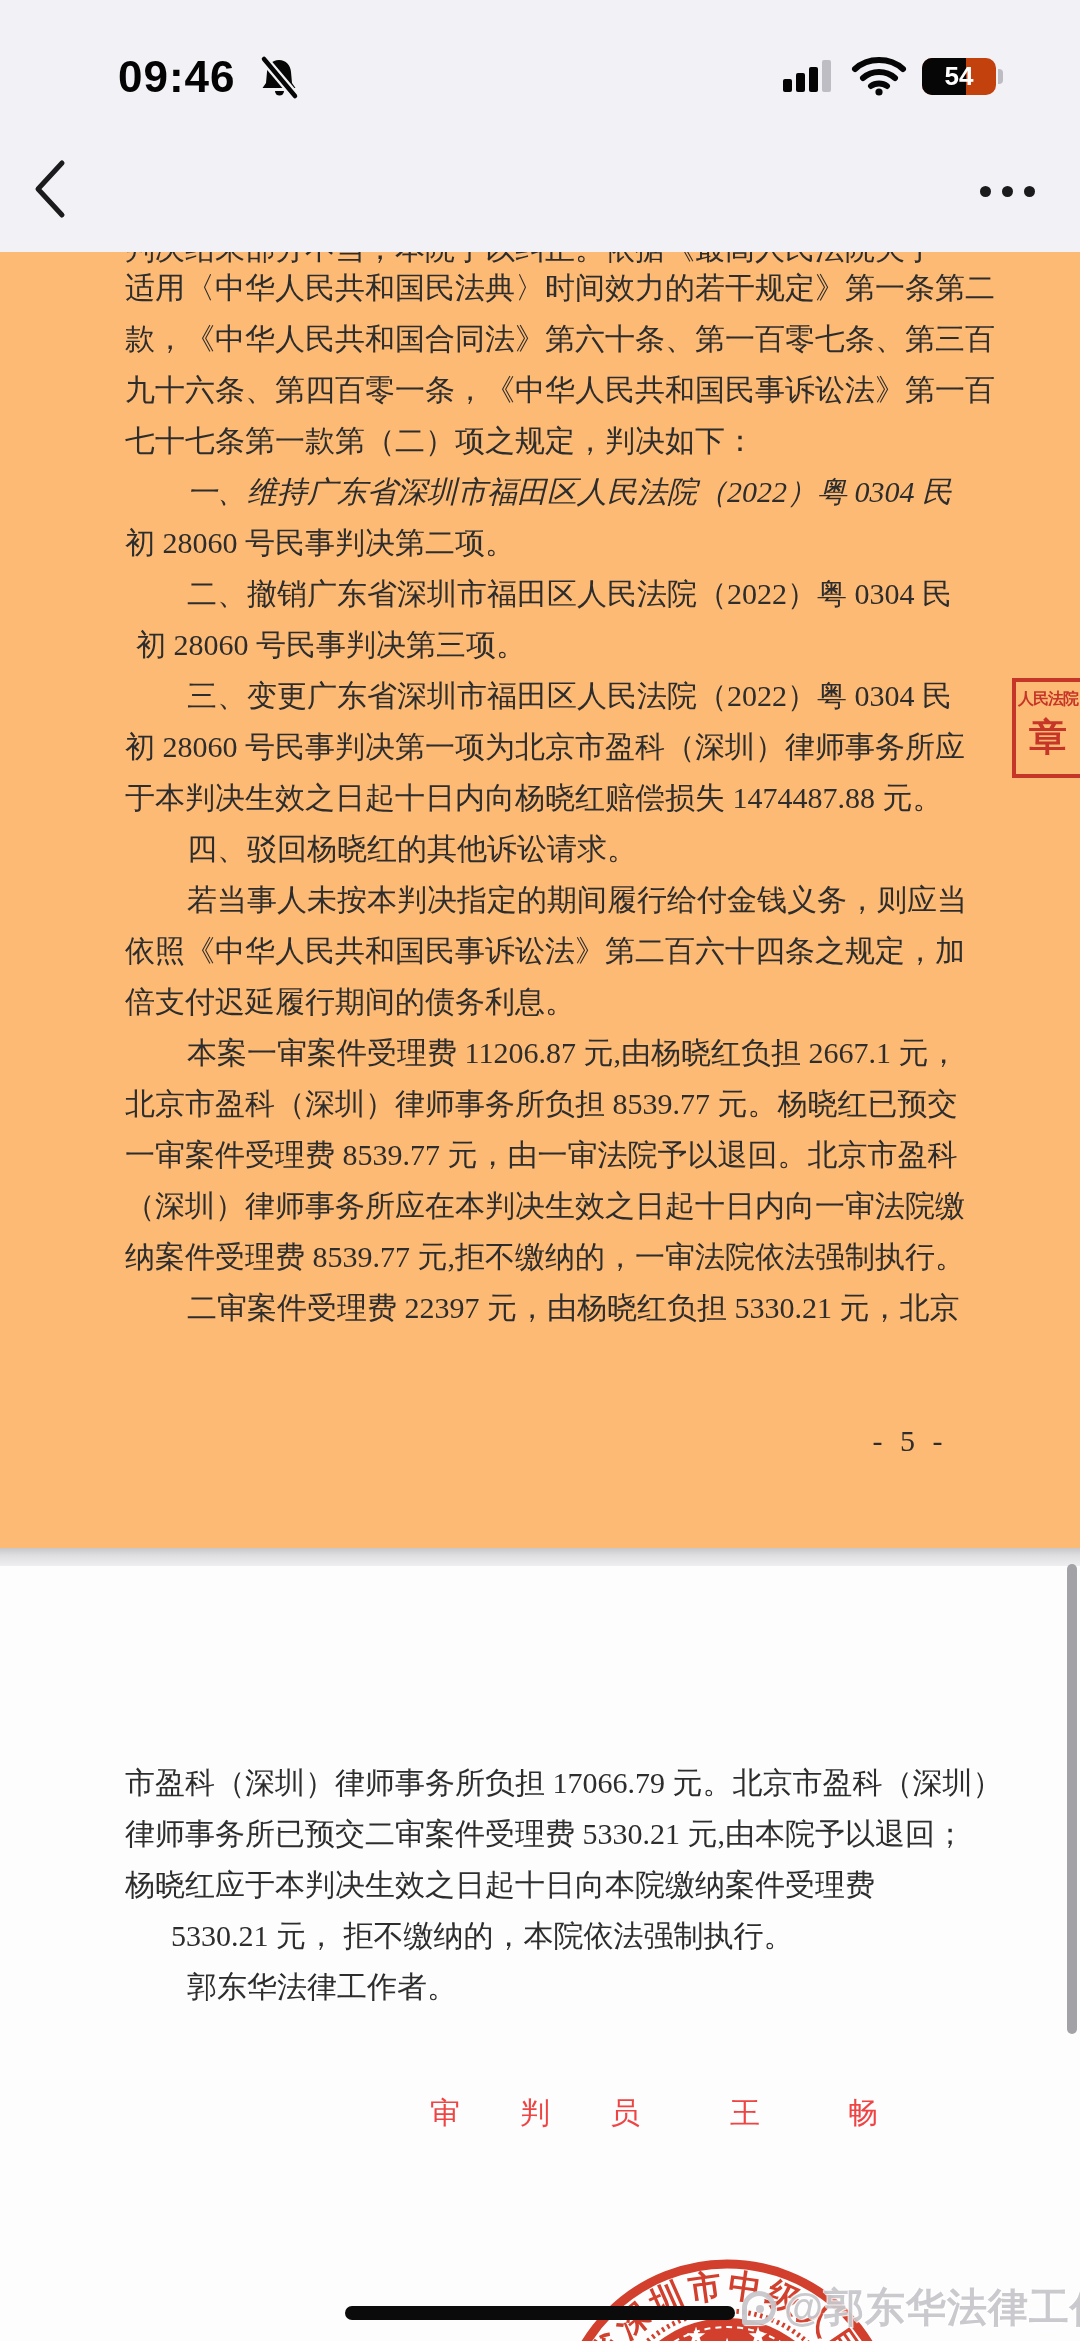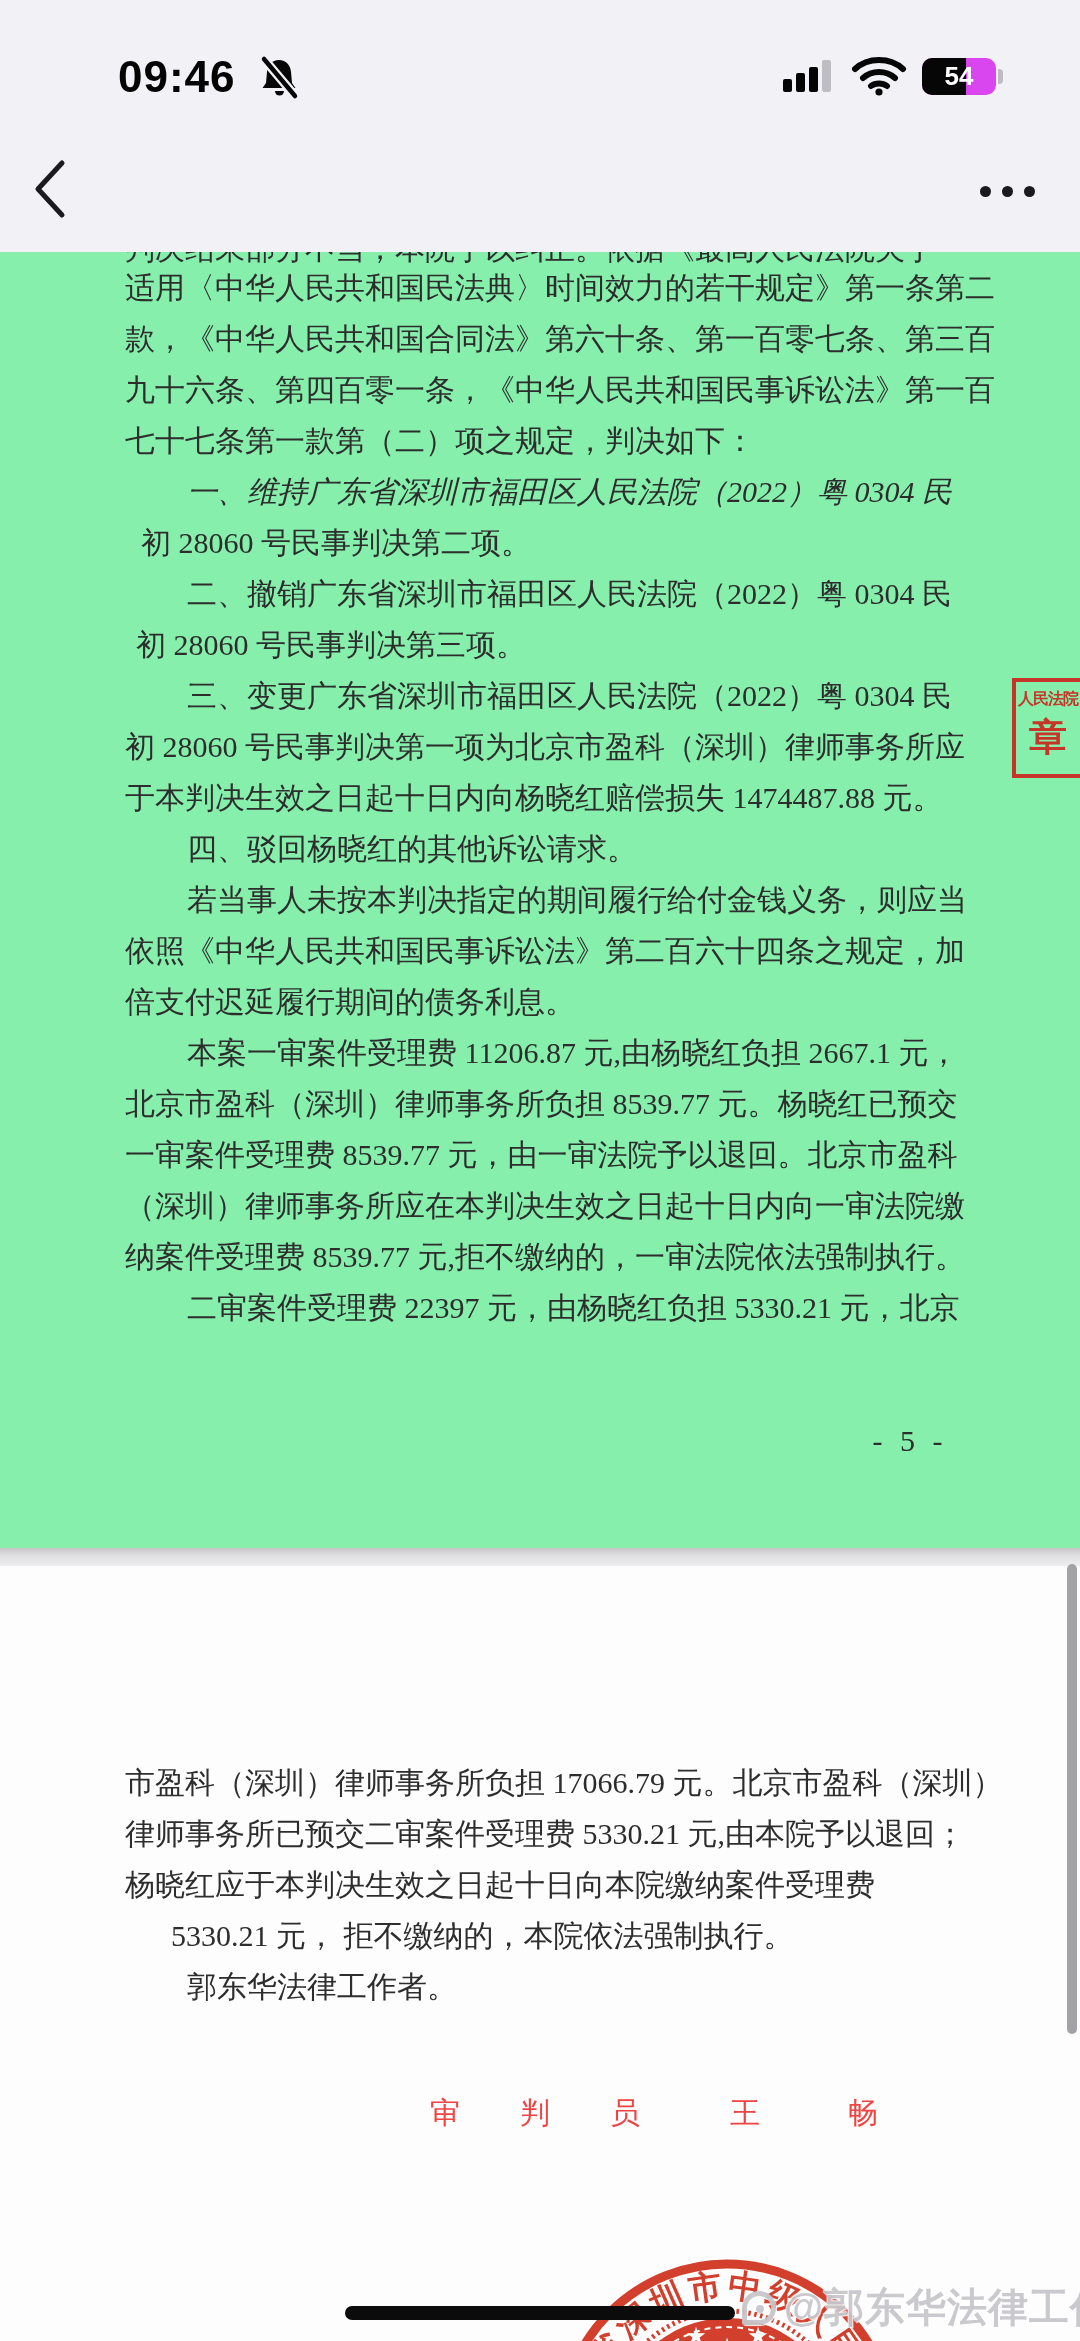--- a/index.html
+++ b/index.html
@@ -7,30 +7,30 @@
   body { position:relative; background:#f2f1f5; font-family:"Liberation Sans","DejaVu Sans",sans-serif; }
 
   
   .top-area { position:absolute; left:0; top:0; width:1080px; height:252px; background:#f2f1f5; z-index:5; }
   .time { position:absolute; left:118px; top:52px; font-size:44px; font-weight:700; color:#040404; letter-spacing:1px; }
   .bell-icon { position:absolute; left:256px; top:55px; }
   .signal { position:absolute; left:783px; top:60px; width:60px; height:32px; display:flex; align-items:flex-end; gap:4px; }
   .signal .bar { width:9px; border-radius:2px; background:#040404; }
   .signal .b1{height:13px;} .signal .b2{height:19px;} .signal .b3{height:25px;} .signal .b4{height:32px; background:#bdbdc3;}
   .wifi-icon { position:absolute; left:851px; top:56px; }
-  .battery { position:absolute; left:922px; top:58px; width:74px; height:37px; border-radius:10px; background:#d946ef; }
+  .battery { position:absolute; left:922px; top:58px; width:74px; height:37px; border-radius:10px; background:#c2410c; }
   .battery-fill { position:absolute; left:0; top:0; bottom:0; width:60%; background:#060606; border-radius:10px 0 0 10px; }
   .battery-label { position:absolute; inset:0; display:flex; align-items:center; justify-content:center; color:#fff; font-size:26px; font-weight:700; z-index:2; letter-spacing:0; }
   .battery-nub { position:absolute; right:-7px; top:11px; width:5px; height:15px; background:#bcbcc2; border-radius:0 4px 4px 0; }
   .back-btn { position:absolute; left:30px; top:158px; width:44px; height:62px; }
   .more-btn { position:absolute; left:980px; top:180px; width:66px; height:22px; display:flex; gap:11px; align-items:center; }
   .more-btn .dot { width:11px; height:11px; border-radius:50%; background:#1b1b1d; }
 
   
-  .page1 { position:absolute; left:0; top:252px; width:1080px; height:1296px; background:#86efac; z-index:1; }
+  .page1 { position:absolute; left:0; top:252px; width:1080px; height:1296px; background:#fdba74; z-index:1; }
   .page-gap { position:absolute; left:0; top:1548px; width:1080px; height:18px; background:linear-gradient(180deg,#c7c7c9 0%,#dedee0 40%,#efeff1 100%); z-index:2; }
   .page2 { position:absolute; left:0; top:1566px; width:1080px; height:775px; background:#fdfdfe; overflow:hidden; z-index:1; }
 
   .doc-line { position:absolute; left:125px; height:51px; line-height:51px; font-size:30px; white-space:nowrap;
               color:#2d2d2d; font-family:"Liberation Serif","DejaVu Serif",serif; }
   .doc-line.indent { padding-left:62px; }
   .doc-line.clipped { height:15px; overflow:hidden; }
   .doc-line.clipped span { display:block; margin-top:-29px; line-height:51px; }
 
   .page-number { position:absolute; left:855px; top:1172px; width:110px; text-align:center; font-size:30px; letter-spacing:5px;
@@ -112,21 +112,21 @@
 <div class="page1">
   <div id="p1-lines">
       <div class="doc-line clipped" style="top: 0px;">
         <span>判决结果部分不当，本院予以纠正。依据《最高人民法院关于</span>
       </div>
       <div class="doc-line" style="top: 10px;"><span>适用〈中华人民共和国民法典〉时间效力的若干规定》第一条第二</span></div>
       <div class="doc-line" style="top: 61px;"><span>款，《中华人民共和国合同法》第六十条、第一百零七条、第三百</span></div>
       <div class="doc-line" style="top: 112px;"><span>九十六条、第四百零一条，《中华人民共和国民事诉讼法》第一百</span></div>
       <div class="doc-line" style="top: 163px;"><span>七十七条第一款第（二）项之规定，判决如下：</span></div>
       <div class="doc-line indent" style="top: 214px; font-style: italic;"><span>一、维持广东省深圳市福田区人民法院（2022）粤 0304 民</span></div>
-      <div class="doc-line" style="top: 265px; margin-left: 16px;"><span>初 28060 号民事判决第二项。</span></div>
+      <div class="doc-line" style="top: 265px;"><span>初 28060 号民事判决第二项。</span></div>
       <div class="doc-line indent" style="top: 316px;"><span>二、撤销广东省深圳市福田区人民法院（2022）粤 0304 民</span></div>
       <div class="doc-line" style="top: 367px; margin-left: 11px;"><span>初 28060 号民事判决第三项。</span></div>
       <div class="doc-line indent" style="top: 418px;"><span>三、变更广东省深圳市福田区人民法院（2022）粤 0304 民</span></div>
       <div class="doc-line" style="top: 469px;"><span>初 28060 号民事判决第一项为北京市盈科（深圳）律师事务所应</span></div>
       <div class="doc-line" style="top: 520px;"><span>于本判决生效之日起十日内向杨晓红赔偿损失 1474487.88 元。</span></div>
       <div class="doc-line indent" style="top: 571px;"><span>四、驳回杨晓红的其他诉讼请求。</span></div>
       <div class="doc-line indent" style="top: 622px; text-align: right;"><span>若当事人未按本判决指定的期间履行给付金钱义务，则应当</span></div>
       <div class="doc-line" style="top: 673px;"><span>依照《中华人民共和国民事诉讼法》第二百六十四条之规定，加</span></div>
       <div class="doc-line" style="top: 724px;"><span>倍支付迟延履行期间的债务利息。</span></div>
       <div class="doc-line indent" style="top: 775px;"><span>本案一审案件受理费 11206.87 元,由杨晓红负担 2667.1 元，</span></div>

